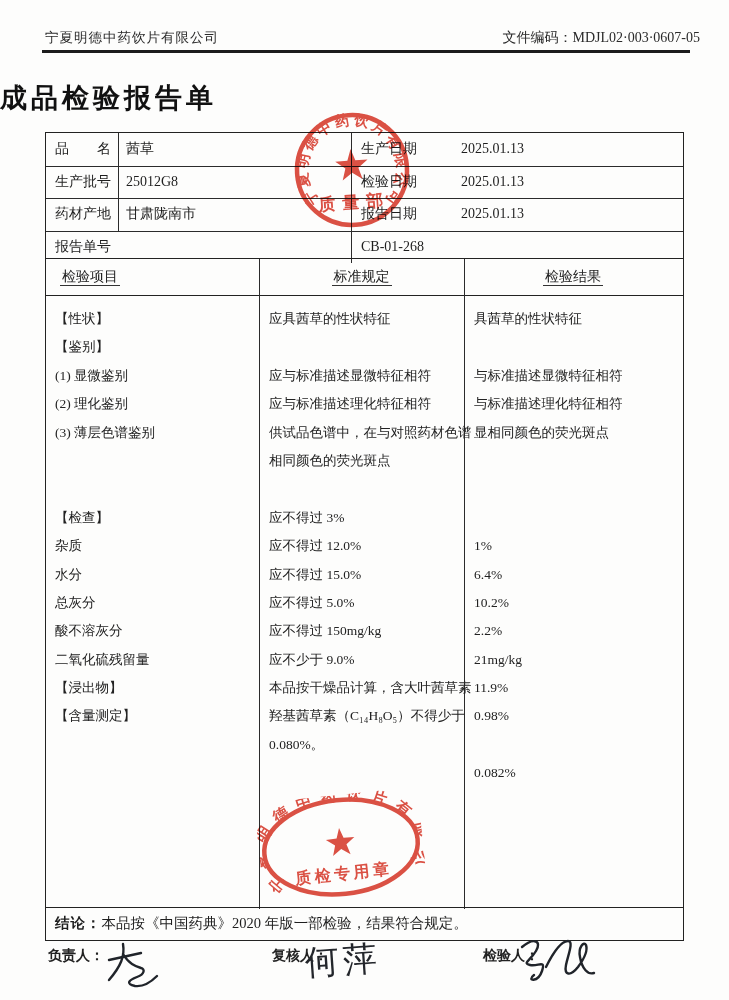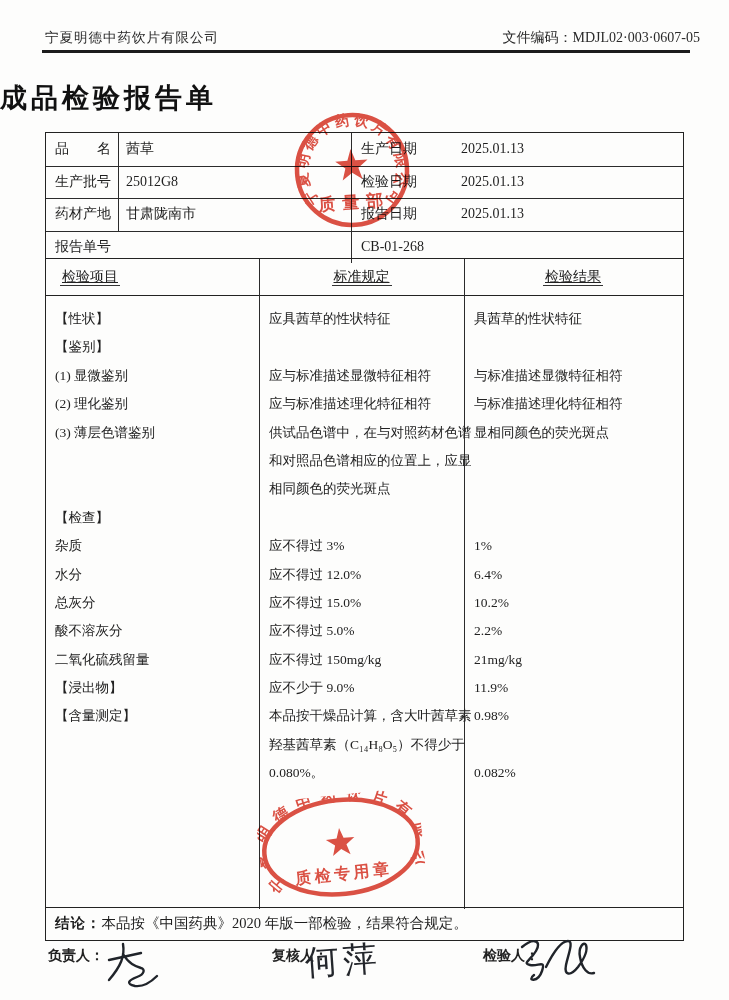--- a/index.html
+++ b/index.html
@@ -18,21 +18,21 @@
     font-size:27px;font-weight:bold;letter-spacing:4px;color:#111;}
   
   .info{position:absolute;left:45px;top:132px;width:639px;height:164px;border:1.6px solid #222;box-sizing:border-box;}
   .info .hline{position:absolute;left:0;width:100%;height:1px;background:#2b2b2b;}
   .info .vline{position:absolute;top:0;width:1px;background:#2b2b2b;}
   .info-cell{position:absolute;font-size:14px;white-space:nowrap;line-height:32.5px;height:32.5px;}
   
   .tbl{position:absolute;left:45px;top:258px;width:639px;height:683px;border:1.6px solid #222;box-sizing:border-box;}
   .tbl .vline{position:absolute;top:0;width:1px;height:650px;background:#2b2b2b;}
   .tbl-head{position:absolute;top:9px;font-size:14px;color:#222;}
-  .tbl-head span{border-bottom:1px solid #333;padding:0 2px 1px;text-decoration:underline;}
+  .tbl-head span{border-bottom:1px solid #333;padding:0 2px 1px;}
   .cols{position:absolute;left:0;top:46px;width:100%;}
   .line{height:28.4px;line-height:28.4px;font-size:13.5px;white-space:nowrap;color:#222;}
   .col-item{position:absolute;left:9px;top:0;width:200px;}
   .col-std{position:absolute;left:223px;top:0;width:192px;}
   .col-res{position:absolute;left:428px;top:0;width:205px;}
   .concl{position:absolute;left:0;bottom:0;width:100%;height:33px;border-top:1.6px solid #222;
     box-sizing:border-box;line-height:31px;padding-left:9px;font-size:14.5px;white-space:nowrap;}
   .concl b{letter-spacing:1px;}
   
   .sig-label{position:absolute;top:947px;font-size:14px;font-weight:600;color:#222;}
@@ -109,21 +109,20 @@
           <div class="line"></div>
           <div class="line"></div>
           <div class="line"></div>
         </div>
       <div class="col-std" id="col-std">
           <div class="line">应具茜草的性状特征</div>
           <div class="line"></div>
           <div class="line">应与标准描述显微特征相符</div>
           <div class="line">应与标准描述理化特征相符</div>
           <div class="line">供试品色谱中，在与对照药材色谱</div>
-          <div class="line">和对照品色谱相应的位置上，应显</div>
           <div class="line">相同颜色的荧光斑点</div>
           <div class="line"></div>
           <div class="line">应不得过 3%</div>
           <div class="line">应不得过 12.0%</div>
           <div class="line">应不得过 15.0%</div>
           <div class="line">应不得过 5.0%</div>
           <div class="line">应不得过 150mg/kg</div>
           <div class="line">应不少于 9.0%</div>
           <div class="line">本品按干燥品计算，含大叶茜草素</div>
           <div class="line">羟基茜草素（C₁₄H₈O₅）不得少于</div>

